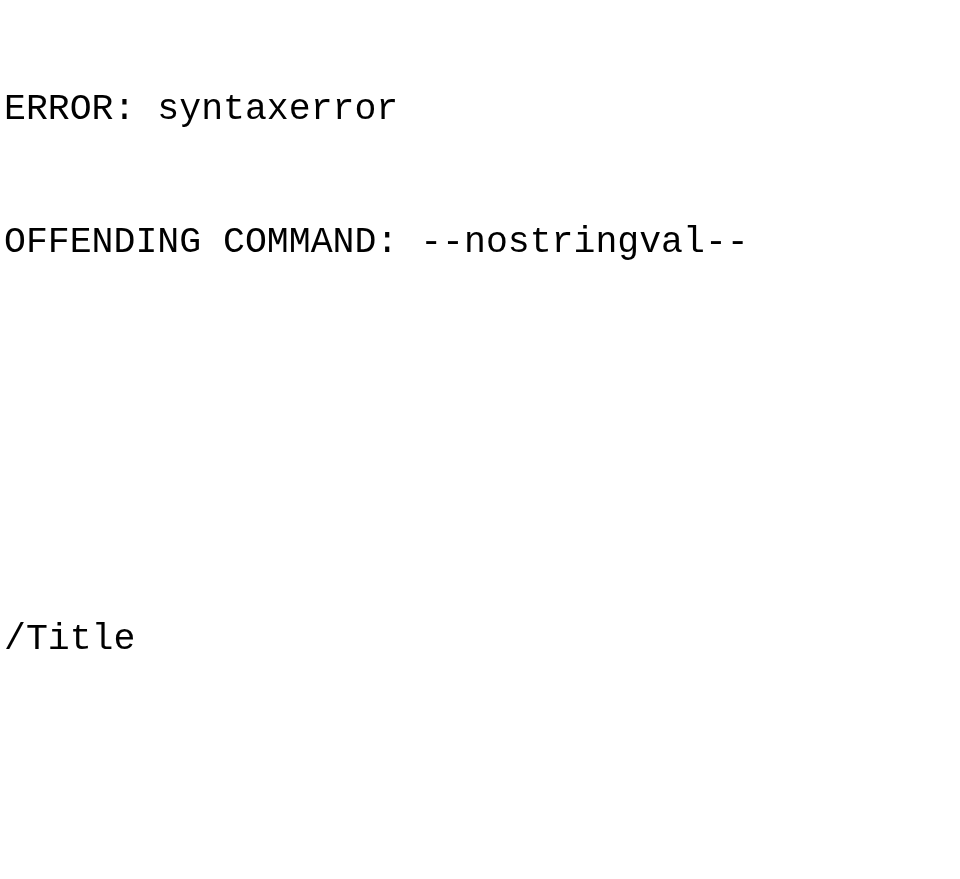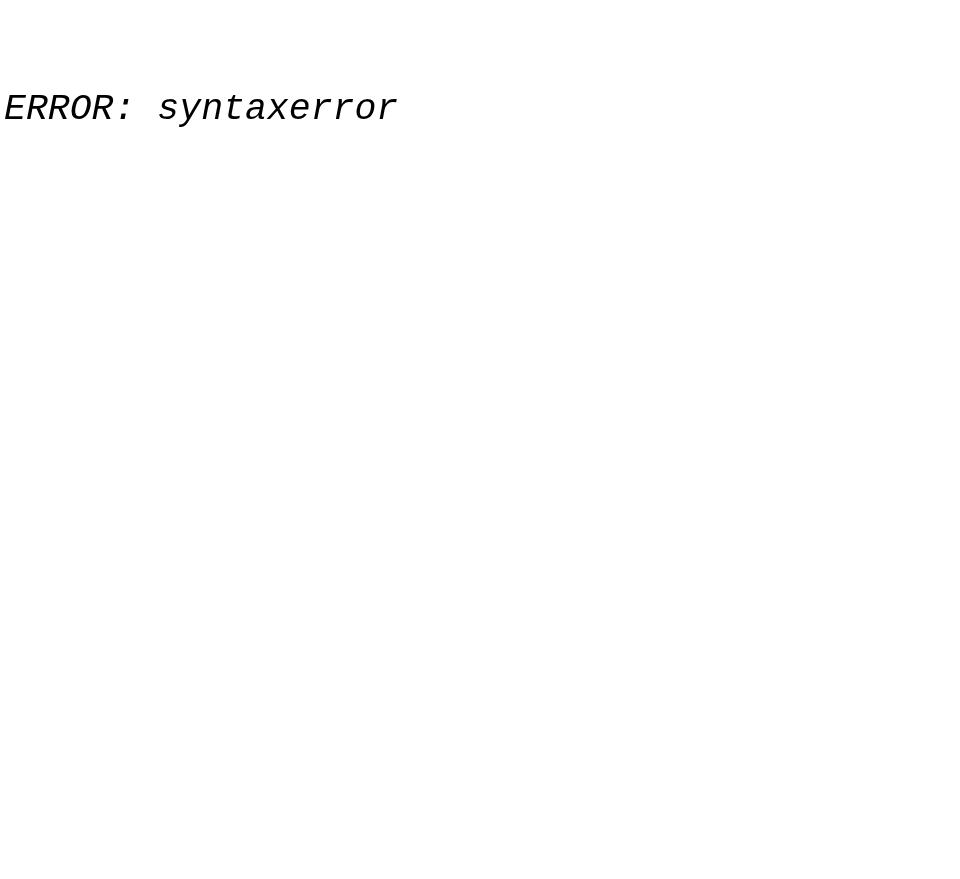--- a/index.html
+++ b/index.html
@@ -17,33 +17,34 @@
       color: #000000;
       overflow: hidden;
     }
     .page {
       padding-top: 0px;
       padding-left: 4px;
       white-space: pre;
     }
     .block {
       margin: 0;
-      font-style: italic;
     }
     .gap {
       height: 44px;
     }
   </style>
 </head>
 <body>
 
 <div class="page">
   <div class="block">ERROR: syntaxerror</div>
+  <div class="block">OFFENDING COMMAND: --nostringval--</div>
   <div class="gap"></div>
   <div class="gap"></div>
+  <div class="block">/Title </div>
   
   
   
   
   
   
   
   
   
   

